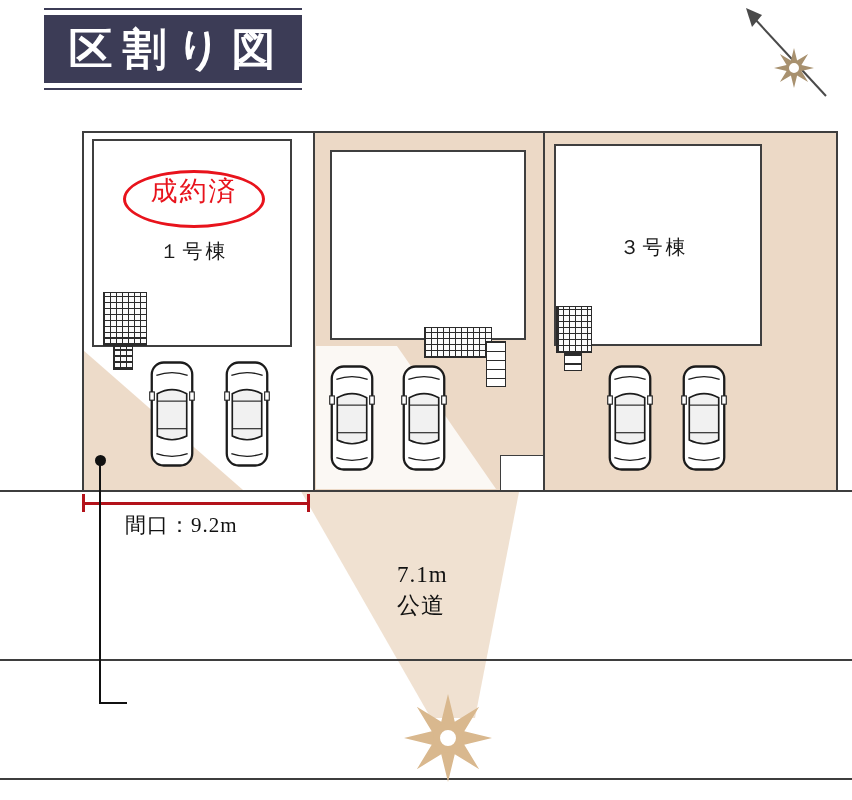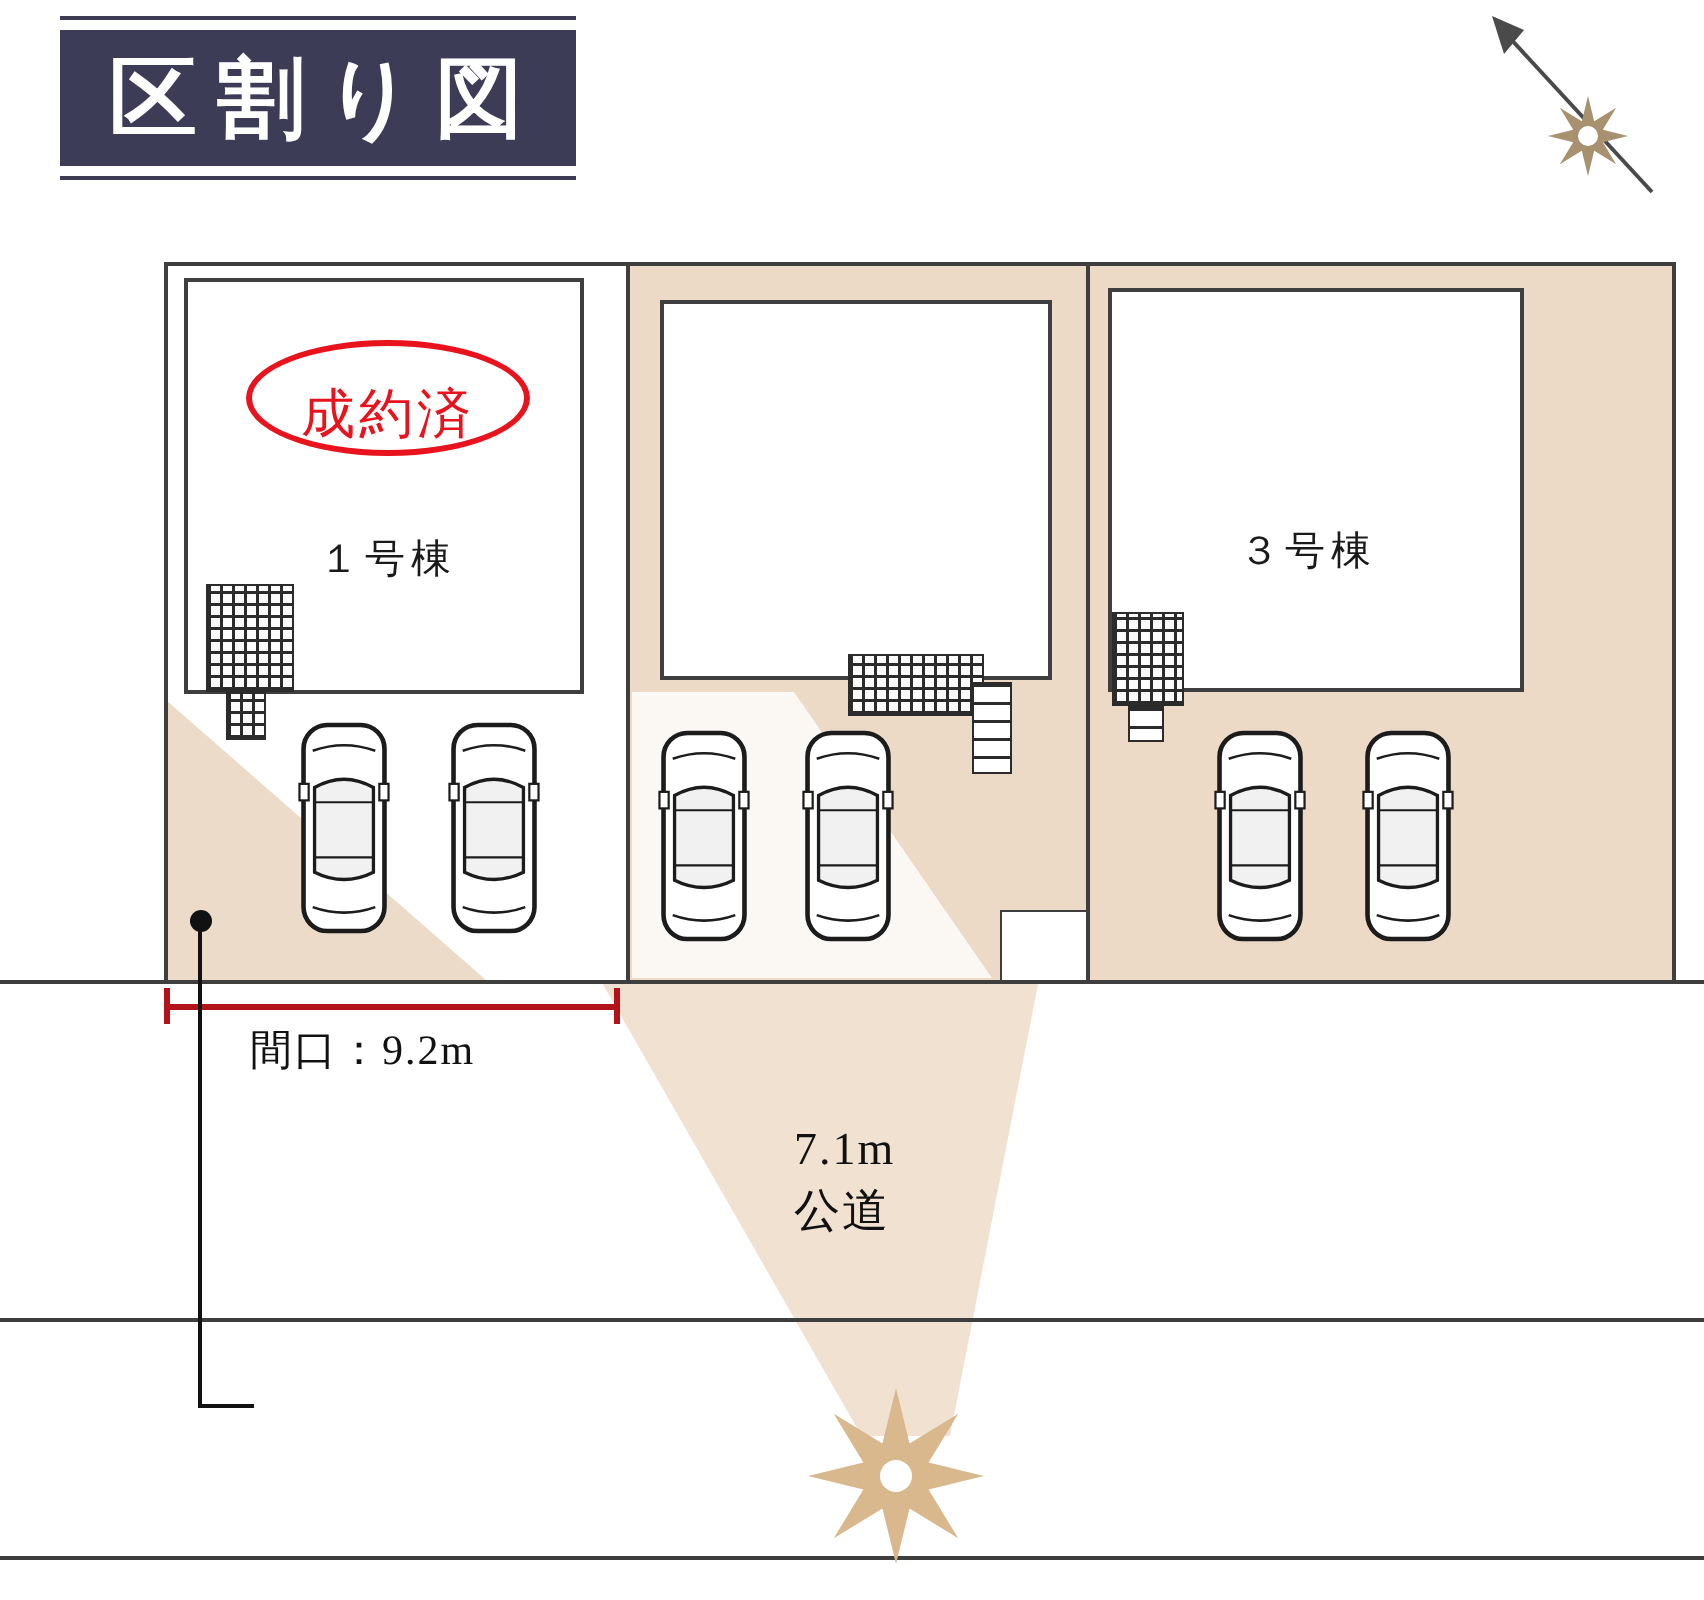--- a/index.html
+++ b/index.html
@@ -11,33 +11,33 @@
   .wedge{position:absolute;}
   .notch{position:absolute;background:#fff;border-top:1.5px solid #3e3e3e;border-left:1.5px solid #3e3e3e;}
   .building{position:absolute;background:#fff;border:2px solid #3f3f3f;box-sizing:border-box;}
   .hatch{position:absolute;background-color:#fbfbfb;
          background-image:repeating-linear-gradient(0deg,#2b2b2b 0 1.5px,transparent 1.5px 6px),
                           repeating-linear-gradient(90deg,#2b2b2b 0 1.5px,transparent 1.5px 6px);
          border:1px solid #2b2b2b;box-sizing:border-box;}
   .stairs{position:absolute;background-color:#fff;
           background-image:repeating-linear-gradient(180deg,#2b2b2b 0 1.5px,transparent 1.5px 9px);
           border:1px solid #2b2b2b;box-sizing:border-box;}
-  .lot-label{position:absolute;font-size:20px;color:#1a1a1a;letter-spacing:3px;text-align:center;margin-top:28px;}
+  .lot-label{position:absolute;font-size:20px;color:#1a1a1a;letter-spacing:3px;text-align:center;}
   .status-ellipse{position:absolute;border:3.5px solid #e8131c;border-radius:50%;
-                  display:flex;align-items:flex-end;justify-content:center;
+                  display:flex;align-items:flex-start;justify-content:center;
                   color:#e8131c;font-size:27px;letter-spacing:2px;box-sizing:border-box;}
   .car{position:absolute;width:46px;height:112px;}
   .dim-line{position:absolute;background:#b3121a;}
   .dim-label{position:absolute;font-size:21px;color:#111;letter-spacing:1px;}
   .leader-dot{position:absolute;width:11px;height:11px;background:#111;border-radius:50%;}
   .leader-line{position:absolute;background:#111;}
   .parking-note{position:absolute;font-size:31px;letter-spacing:2px;color:#111;white-space:nowrap;}
   .parking-note .red{color:#c90f15;}
   .road-note{position:absolute;font-size:23px;color:#111;line-height:1.35;letter-spacing:1px;}
-  .title-block{position:absolute;left:30px;top:8px;width:258px;}
+  .title-block{position:absolute;left:44px;top:8px;width:258px;}
   .title-rule{height:2px;background:#3c3c56;}
   .title-box{margin:5px 0;height:68px;background:#3c3c56;color:#fff;display:flex;align-items:center;
              justify-content:center;font-size:44px;letter-spacing:10px;font-weight:600;padding-left:8px;box-sizing:border-box;}
   .compass{position:absolute;left:738px;top:6px;width:100px;height:100px;}
   .sun{position:absolute;left:404px;top:694px;width:88px;height:88px;}
   .sun::before{content:"";position:absolute;inset:0;background:#d9b88e;
     clip-path:polygon(100% 50%,68.5% 57.7%,85.4% 85.4%,57.7% 68.5%,50% 100%,42.3% 68.5%,14.6% 85.4%,
                       31.5% 57.7%,0% 50%,31.5% 42.3%,14.6% 14.6%,42.3% 31.5%,50% 0%,57.7% 31.5%,
                       85.4% 14.6%,68.5% 42.3%);}
   .sun::after{content:"";position:absolute;left:50%;top:50%;width:16px;height:16px;

